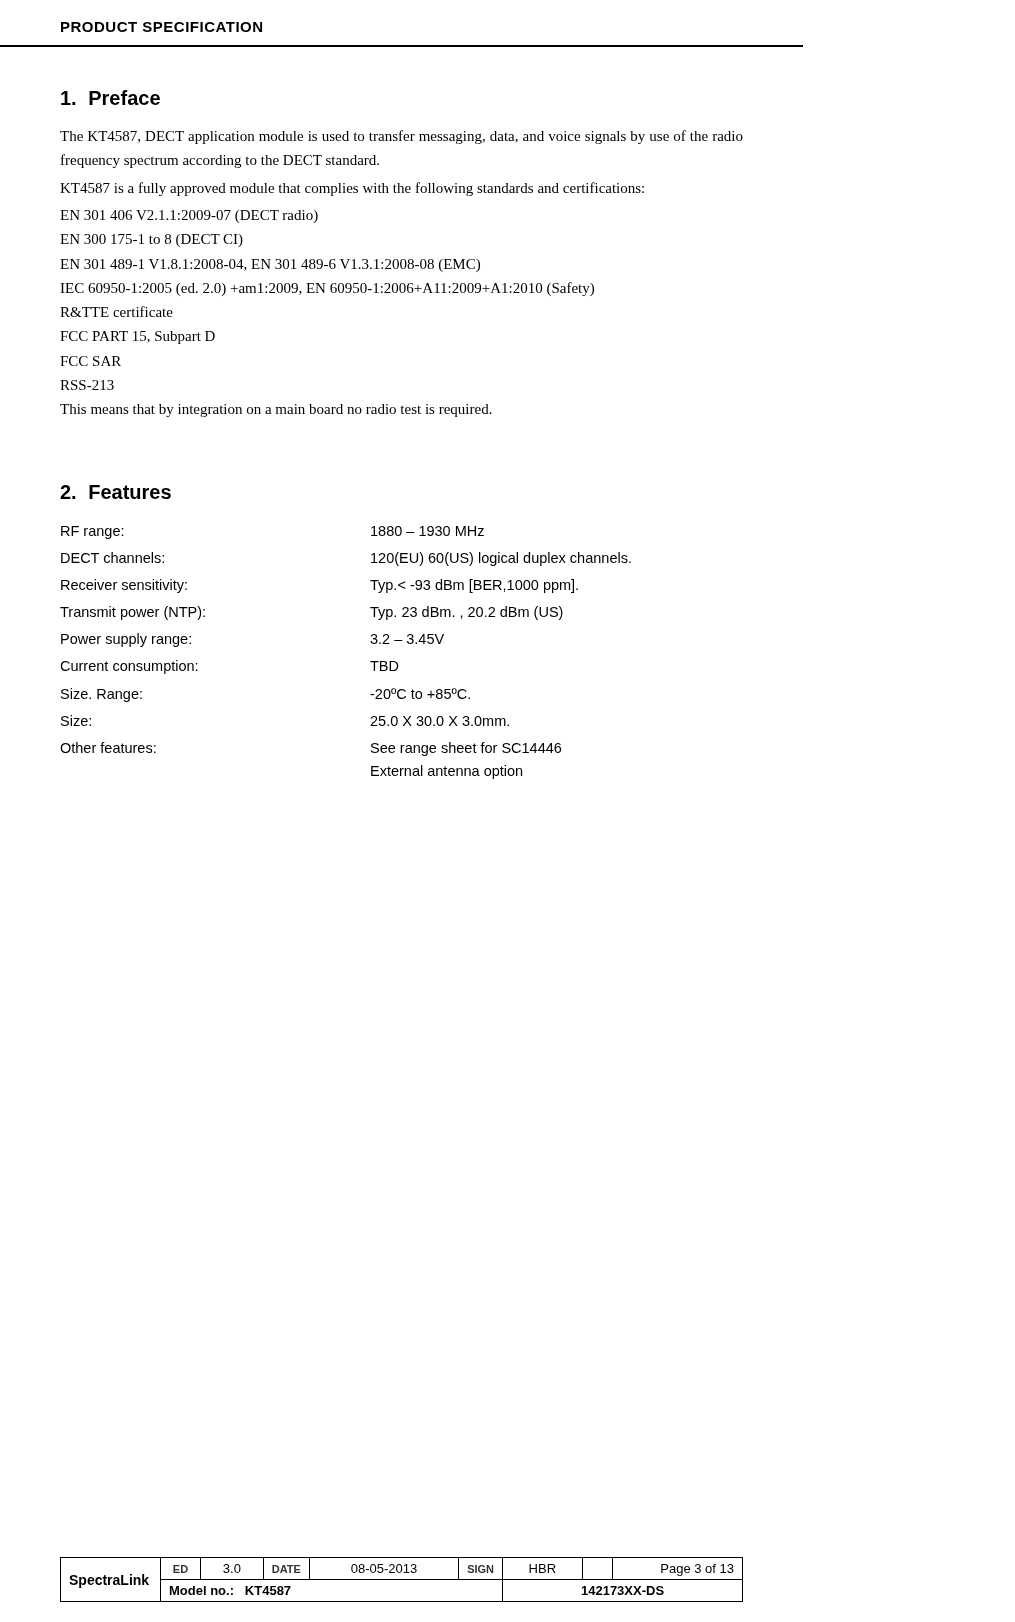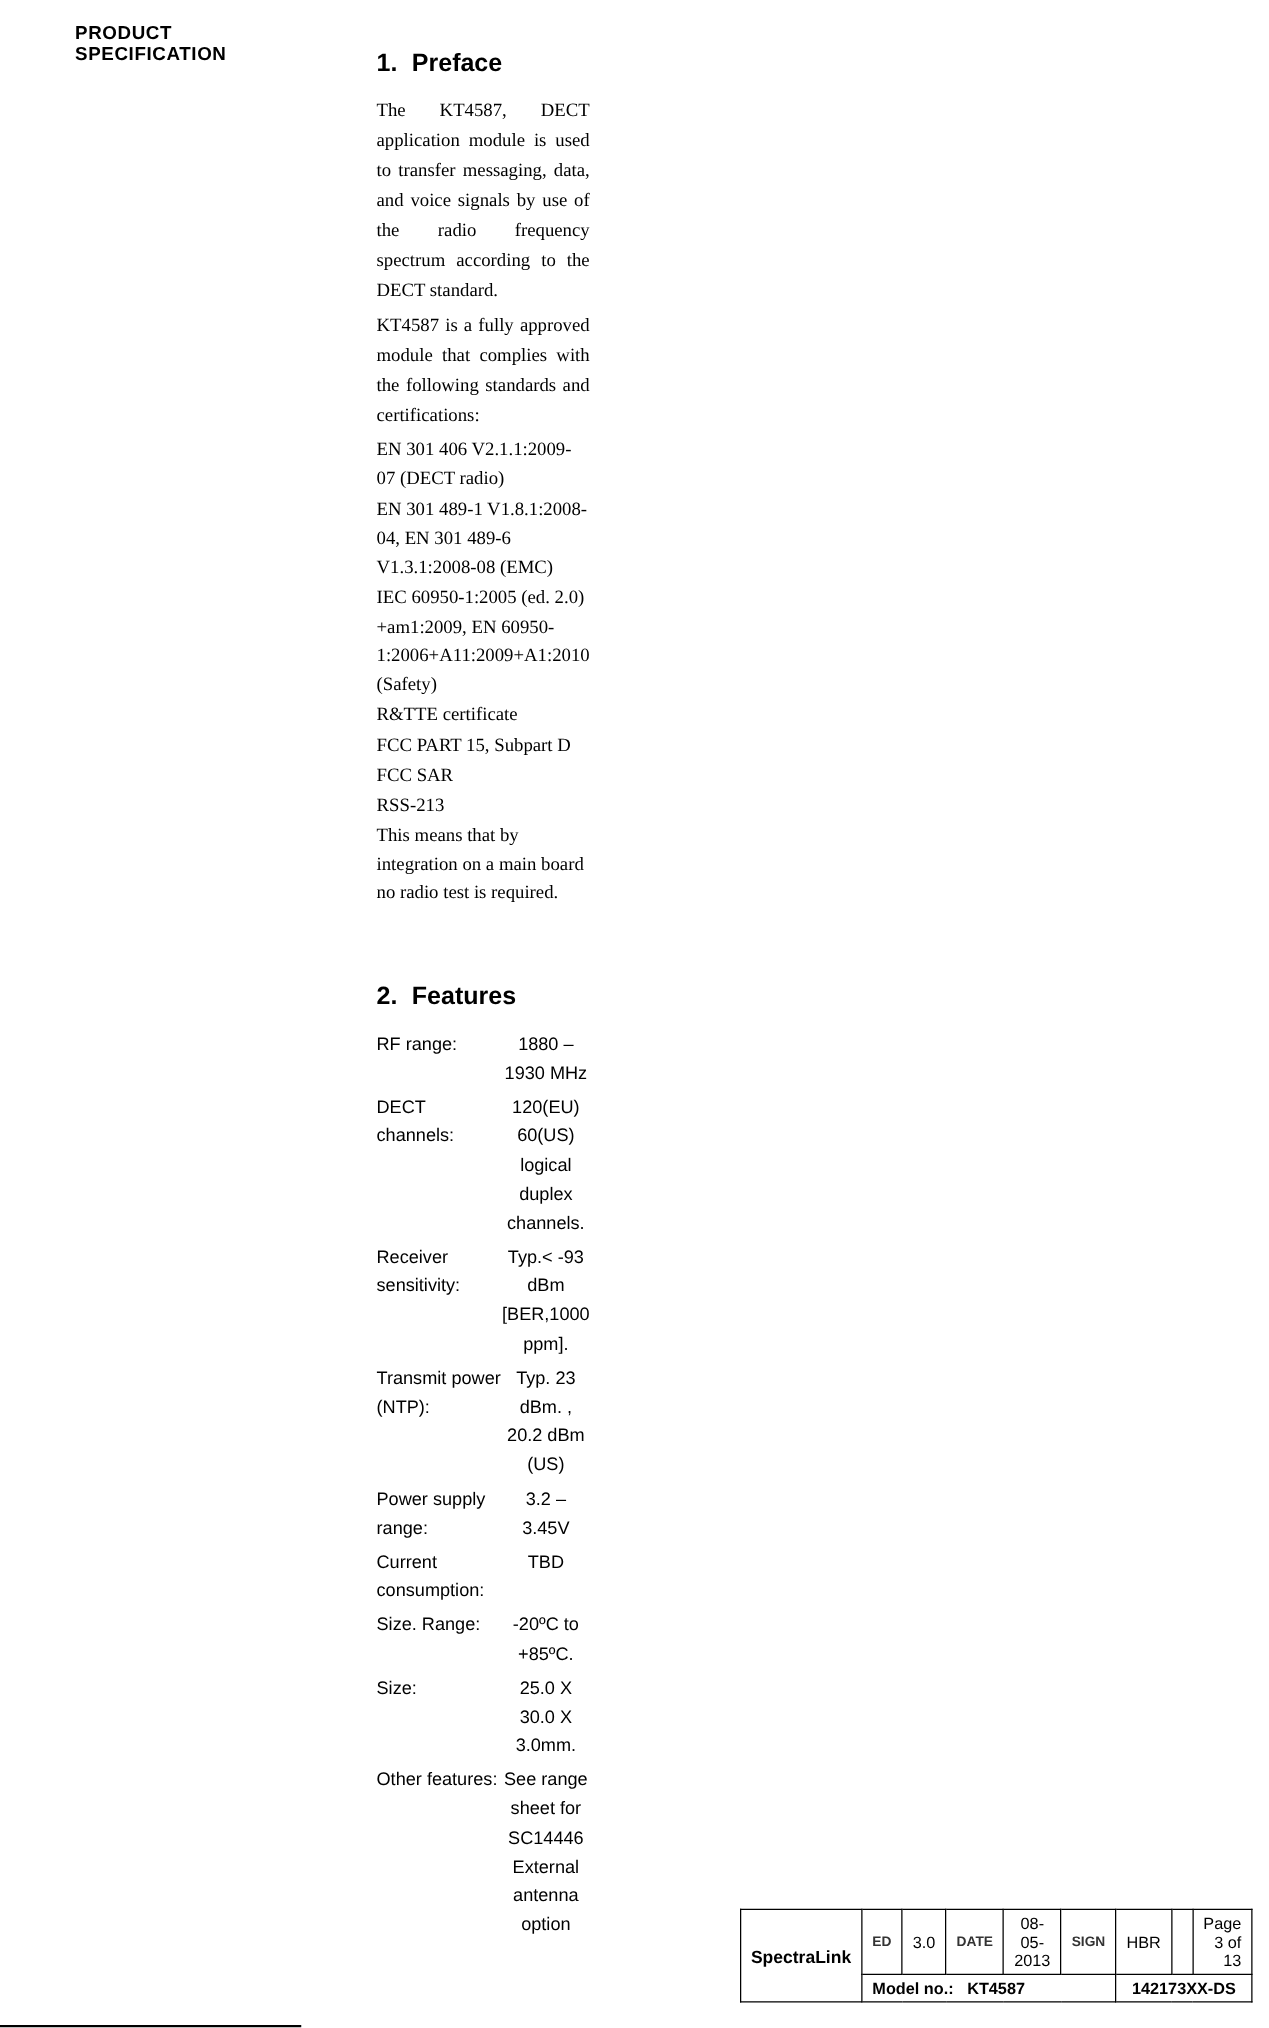--- a/index.html
+++ b/index.html
@@ -12,21 +12,21 @@
       min-height: 1622px;
       position: relative;
     }
 
     .page-wrapper {
       width: 803px;
       min-height: 1622px;
       padding: 0;
       position: relative;
       display: flex;
-      flex-direction: row;
+      flex-direction: column;
     }
 
     
     .page-header {
       padding: 18px 60px 10px 60px;
       border-bottom: 2.5px solid #000;
     }
     .page-header h1 {
       font-size: 15px;
       font-weight: bold;
@@ -95,21 +95,20 @@
 
     .features-table td:first-child {
       width: 310px;
       font-family: Arial, sans-serif;
       font-size: 14.5px;
     }
 
     .features-table td:last-child {
       font-family: Arial, sans-serif;
       font-size: 14.5px;
-      text-align: center;
     }
 
     
     .page-footer {
       margin-top: auto;
       padding: 0 60px 20px 60px;
     }
 
     .footer-table {
       width: 100%;
@@ -172,20 +171,21 @@
     <div>
       <div class="section-title">
         <span class="section-num">1.</span>
         <span>Preface</span>
       </div>
       <div class="preface-body">
         <p class="intro">The KT4587, DECT application module is used to transfer messaging, data, and voice signals by use of the radio frequency spectrum according to the DECT standard.</p>
         <p class="intro">KT4587 is a fully approved module that complies with the following standards and certifications:</p>
         <div class="standards-list">
           <p>EN 301 406 V2.1.1:2009-07 (DECT radio)</p>
+          <p>EN 300 175-1 to 8 (DECT CI)</p>
           <p>EN 301 489-1 V1.8.1:2008-04, EN 301 489-6 V1.3.1:2008-08 (EMC)</p>
           <p>IEC 60950-1:2005 (ed. 2.0) +am1:2009, EN 60950-1:2006+A11:2009+A1:2010 (Safety)</p>
           <p>R&amp;TTE certificate</p>
           <p> FCC PART 15, Subpart D</p>
           <p>FCC SAR</p>
           <p>RSS-213</p>
         </div>
         <p class="means-text">This means that by integration on a main board no radio test is required.</p>
       </div>
     </div>

